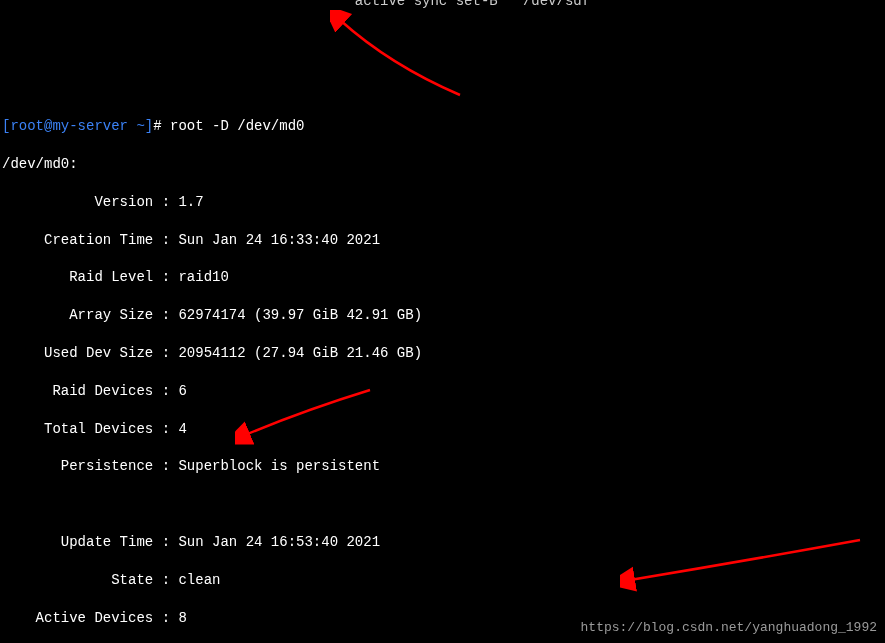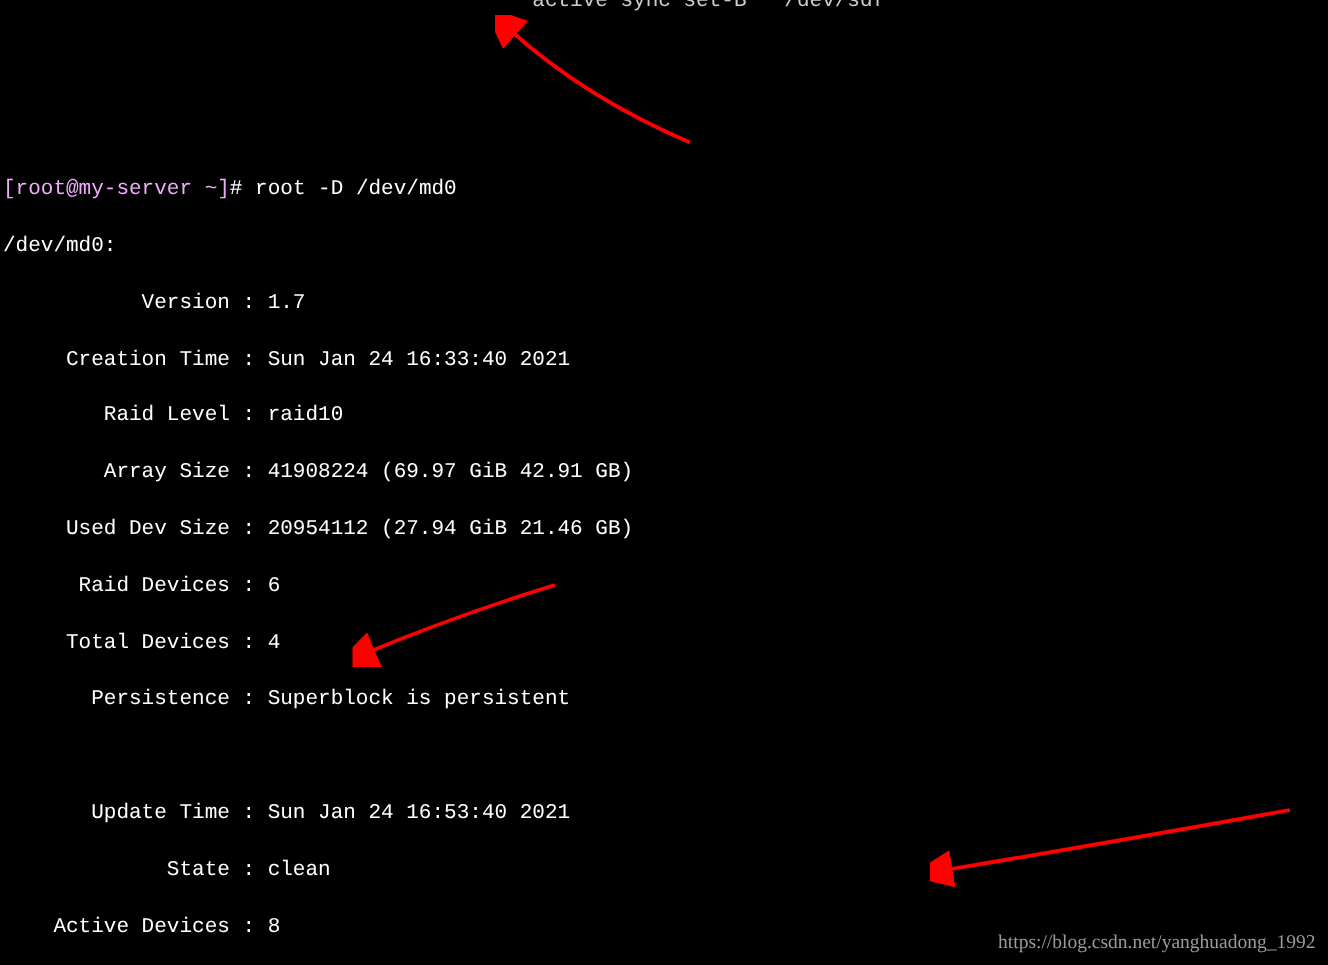--- a/index.html
+++ b/index.html
@@ -17,29 +17,29 @@
       height: 643px;
       overflow: hidden;
       position: relative;
       padding: 4px 2px 2px 2px;
       white-space: pre;
     }
     .line {
       display: block;
     }
     .prompt-red {
-      color: #f0abfc;
+      color: #3b82f6;
       text-align: right;
     }
     .watermark {
       position: absolute;
       bottom: 6px;
       right: 8px;
       color: #9a9a9a;
-      font-family: Liberation Serif, serif;
+      font-family: Liberation Mono, monospace;
       font-size: 13px;
       white-space: nowrap;
     }
     .arrow-svg {
       position: absolute;
       pointer-events: none;
     }
     .partial-top {
       color: #ccc;
       position: absolute;
@@ -52,21 +52,21 @@
 
 
 
 <div class="partial-top">                                          active sync set-B   /dev/sdf</div>
 
 <span class="line"><span class="prompt-red">[root@my-server ~]</span><span># </span><span>root -D /dev/md0</span></span>
 <span class="line">/dev/md0:</span>
 <span class="line">           Version : 1.7</span>
 <span class="line">     Creation Time : Sun Jan 24 16:33:40 2021</span>
 <span class="line">        Raid Level : raid10</span>
-<span class="line">        Array Size : 41908224 (69.97 GiB 42.91 GB)</span>
+<span class="line">        Array Size : 62974174 (39.97 GiB 42.91 GB)</span>
 <span class="line">     Used Dev Size : 20954112 (27.94 GiB 21.46 GB)</span>
 <span class="line">      Raid Devices : 6</span>
 <span class="line">     Total Devices : 4</span>
 <span class="line">       Persistence : Superblock is persistent</span>
 <span class="line"> </span>
 <span class="line">       Update Time : Sun Jan 24 16:53:40 2021</span>
 <span class="line">             State : clean</span>
 <span class="line">    Active Devices : 8</span>
 
 

